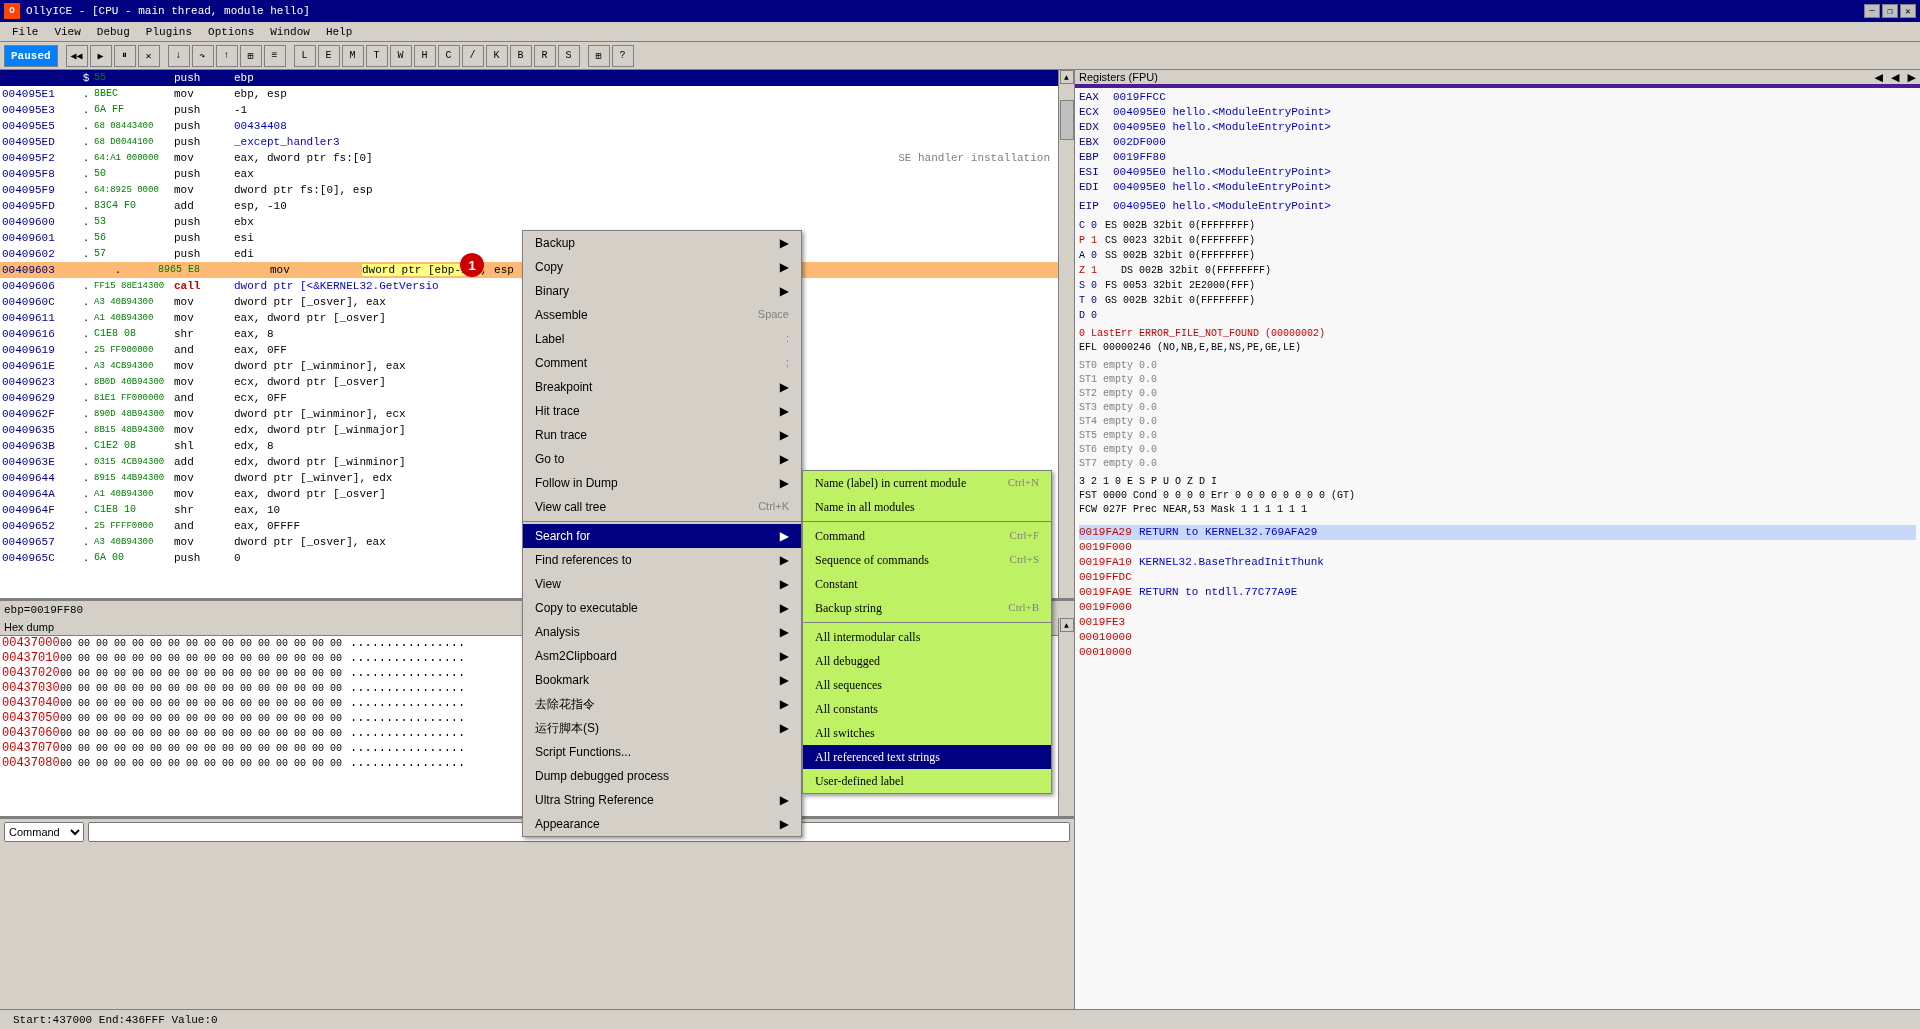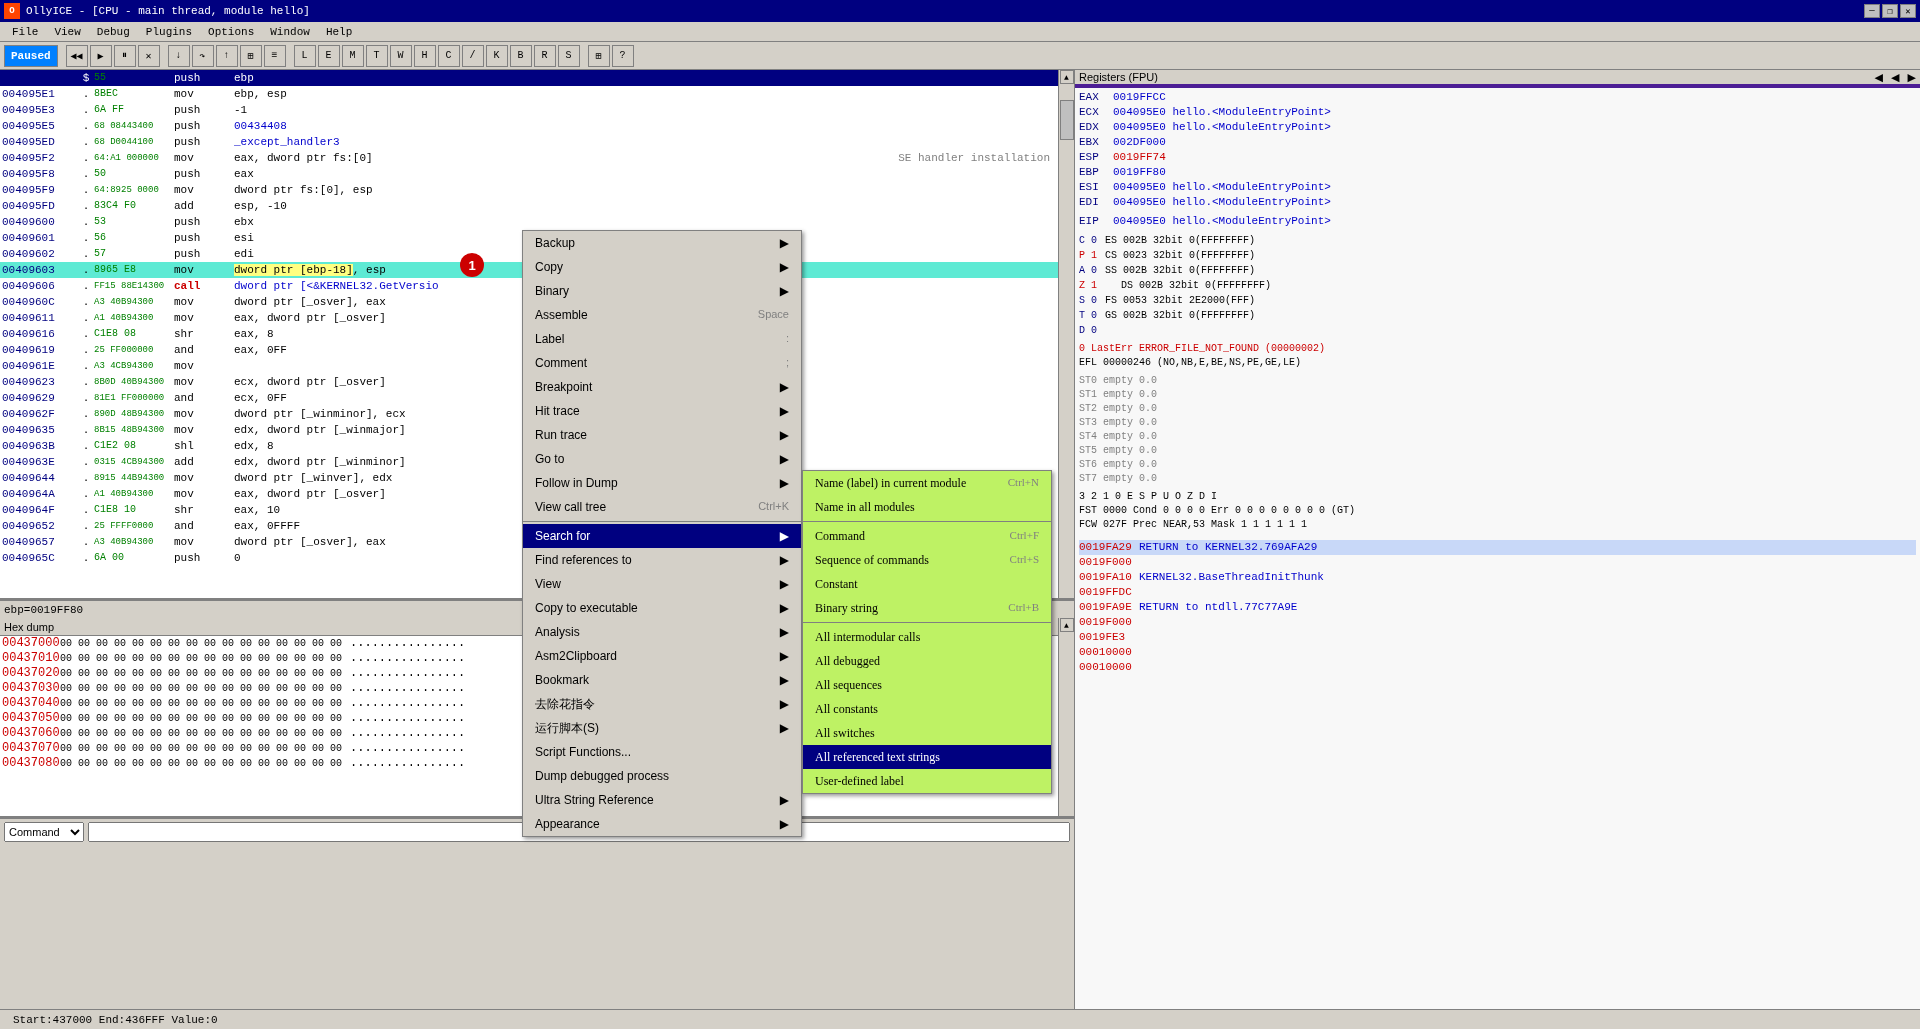--- a/index.html
+++ b/index.html
@@ -127,21 +127,21 @@
       position: relative;
     }
 
     .panel-row {
       display: flex;
       height: 16px;
       line-height: 16px;
       font-size: 11px;
       font-family: 'Courier New', monospace;
     }
-    .panel-row.highlighted { background: #5eead4; }
+    .panel-row.highlighted { background: #fdba74; gap: 32px; }
     .panel-row.selected { background: #000080; color: white; }
 
     .col-addr { width: 80px; min-width: 80px; color: #000080; padding: 0 2px; }
     .col-dot { width: 12px; min-width: 12px; text-align: center; }
     .col-hex { width: 80px; min-width: 80px; color: #008000; padding: 0 2px; font-size: 10px; }
     .col-instr { width: 60px; min-width: 60px; padding: 0 2px; }
     .col-operands { flex: 1; padding: 0 2px; }
     .col-comment { color: #808080; padding: 0 8px; }
 
     
@@ -490,20 +490,21 @@
           <span class="col-dot">.</span>
           <span class="col-hex" style="font-size:9px">25 FF000000</span>
           <span class="col-instr">and</span>
           <span class="col-operands">eax, 0FF</span>
         </div>
         <div class="panel-row">
           <span class="col-addr">0040961E</span>
           <span class="col-dot">.</span>
           <span class="col-hex" style="font-size:9px">A3 4CB94300</span>
           <span class="col-instr">mov</span>
+          <span class="col-operands">dword ptr [_winminor], eax</span>
         </div>
         <div class="panel-row">
           <span class="col-addr">00409623</span>
           <span class="col-dot">.</span>
           <span class="col-hex" style="font-size:9px">8B0D 40B94300</span>
           <span class="col-instr">mov</span>
           <span class="col-operands">ecx, dword ptr [_osver]</span>
         </div>
         <div class="panel-row">
           <span class="col-addr">00409629</span>
@@ -678,24 +679,20 @@
       </div>
       <div class="reg-row">
         <span class="reg-name">EDX</span>
         <span class="reg-val">004095E0 hello.&lt;ModuleEntryPoint&gt;</span>
       </div>
       <div class="reg-row">
         <span class="reg-name">EBX</span>
         <span class="reg-val">002DF000</span>
       </div>
       <div class="reg-row">
-        <span class="reg-name">ESP</span>
-        <span class="reg-val red">0019FF74</span>
-      </div>
-      <div class="reg-row">
         <span class="reg-name">EBP</span>
         <span class="reg-val">0019FF80</span>
       </div>
       <div class="reg-row">
         <span class="reg-name">ESI</span>
         <span class="reg-val">004095E0 hello.&lt;ModuleEntryPoint&gt;</span>
       </div>
       <div class="reg-row">
         <span class="reg-name">EDI</span>
         <span class="reg-val">004095E0 hello.&lt;ModuleEntryPoint&gt;</span>
@@ -925,21 +922,21 @@
         <span class="ctx-label">
           <span>Sequence of commands</span>
           <span class="shortcut">Ctrl+S</span>
         </span>
       </div>
     <div class="ctx-item">
         <span>Constant</span>
       </div>
     <div class="ctx-item">
         <span class="ctx-label">
-          <span>Binary string</span>
+          <span>Backup string</span>
           <span class="shortcut">Ctrl+B</span>
         </span>
       </div>
     <div class="ctx-sep"></div>
     <div class="ctx-item">
         <span>All intermodular calls</span>
       </div>
     <div class="ctx-item">
         <span>All debugged</span>
       </div>

